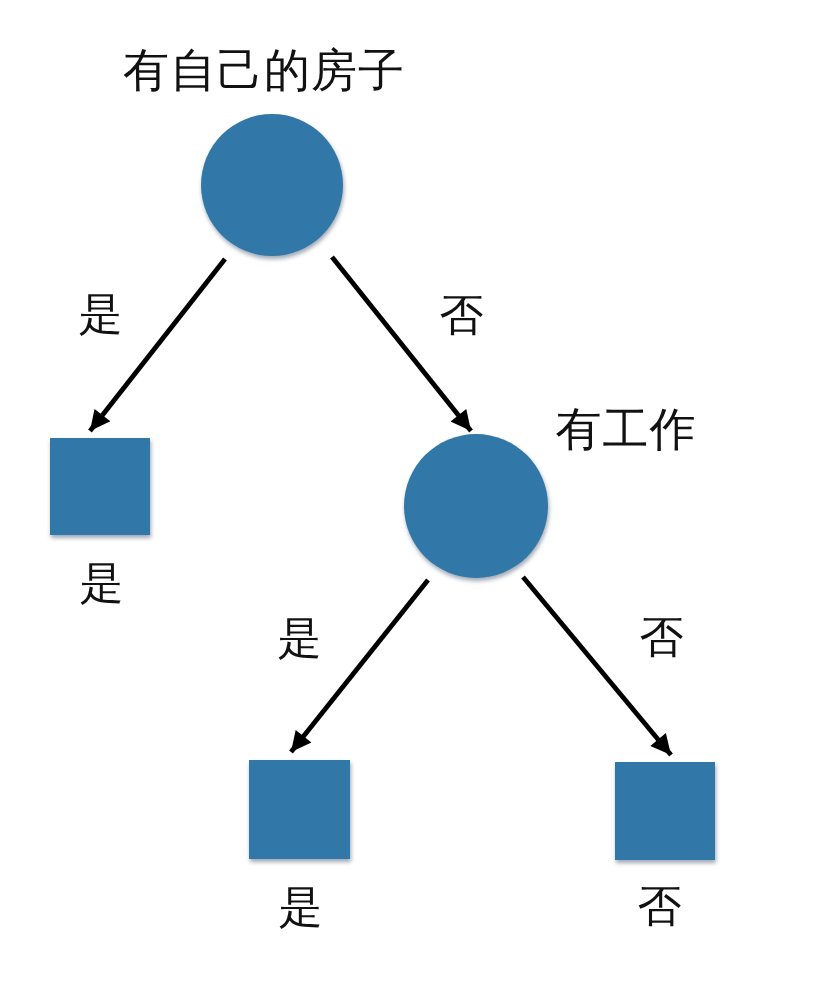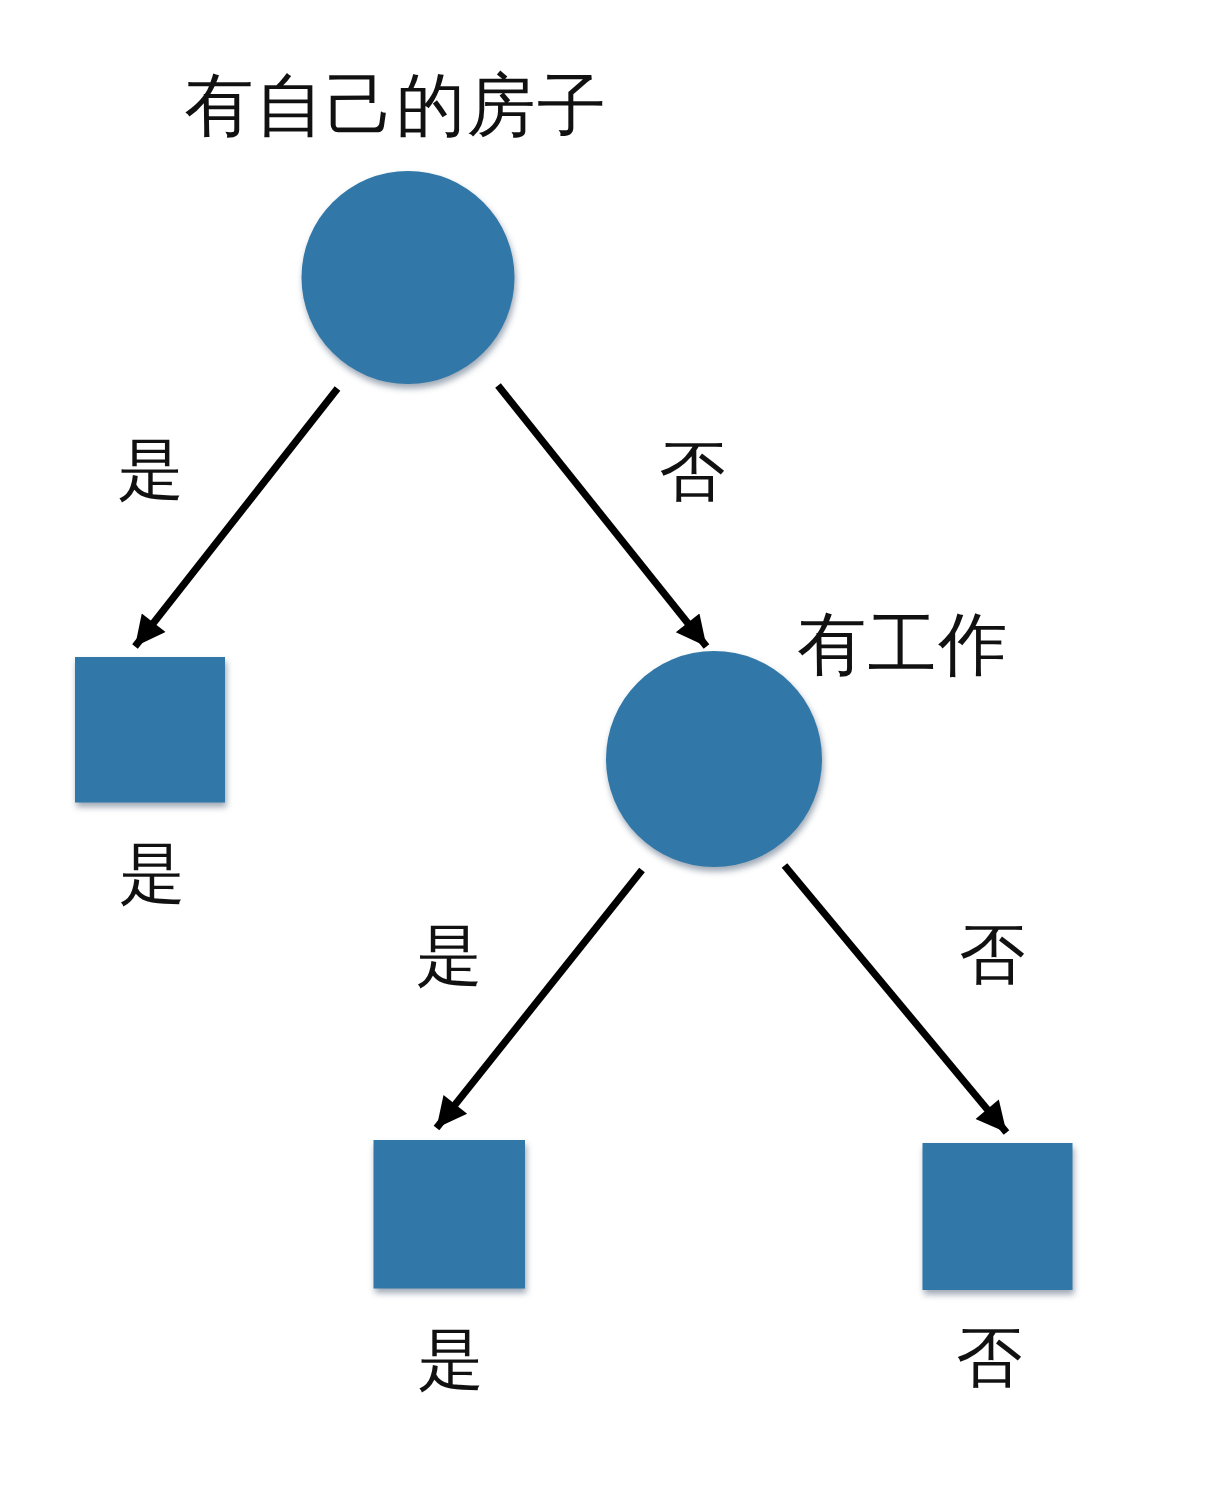--- a/index.html
+++ b/index.html
@@ -59,21 +59,21 @@
     <line class="edge-line" x1="523" y1="577" x2="671" y2="755" marker-end="url(#arrowhead)" stroke="#000000"></line>
 
     <circle class="node-shape" cx="272" cy="185" r="71" fill="#3178a8"></circle>
     <circle class="node-shape" cx="476" cy="506" r="72" fill="#3178a8"></circle>
     <rect class="node-shape" x="50" y="438" width="100" height="97" fill="#3178a8"></rect>
     <rect class="node-shape" x="249" y="760" width="101" height="99" fill="#3178a8"></rect>
     <rect class="node-shape" x="615" y="762" width="100" height="98" fill="#3178a8"></rect>
   </svg>
 
   <div class="lbl title" style="left:264px; top:70px;">有自己的房子</div>
-  <div class="lbl title" style="left:602px; top:429px;">有工作</div>
+  <div class="lbl title" style="left:626px; top:429px;">有工作</div>
 
   <div class="lbl" style="left:101px; top:314px;">是</div>
   <div class="lbl" style="left:462px; top:315px;">否</div>
   <div class="lbl" style="left:300px; top:638px;">是</div>
   <div class="lbl" style="left:662px; top:637px;">否</div>
 
   <div class="lbl" style="left:102px; top:583px;">是</div>
   <div class="lbl" style="left:301px; top:907px;">是</div>
   <div class="lbl" style="left:660px; top:906px;">否</div>
 

